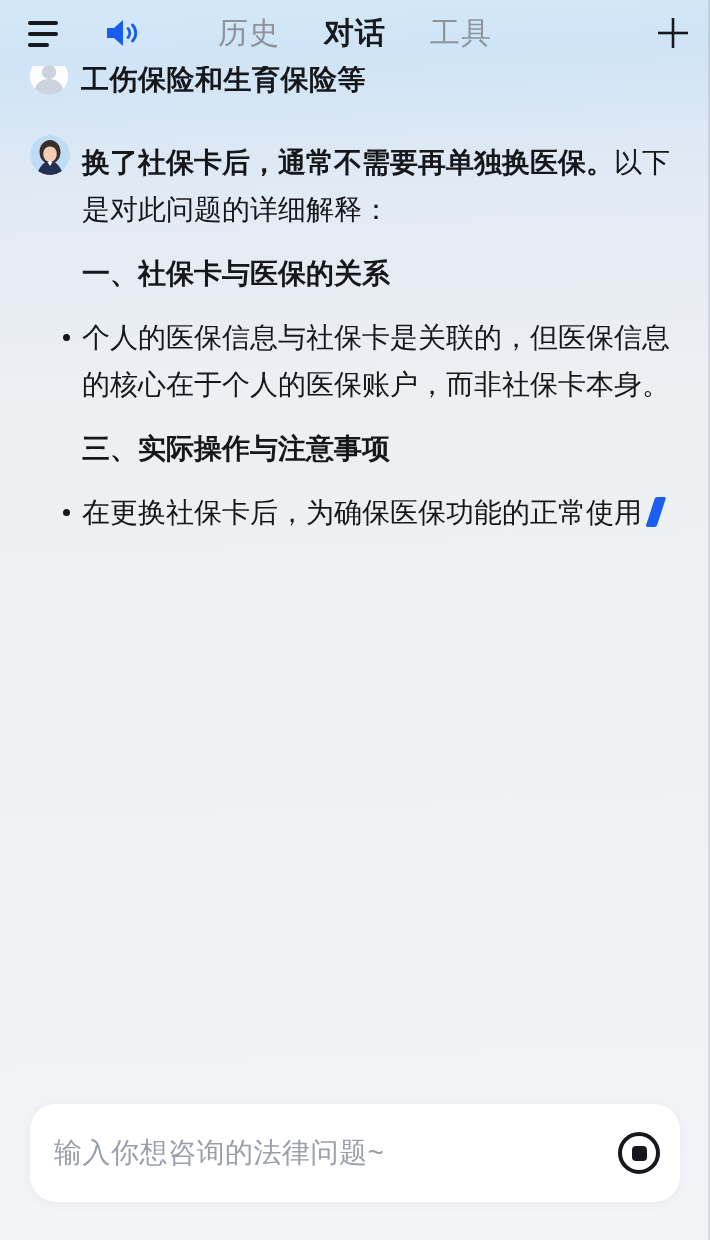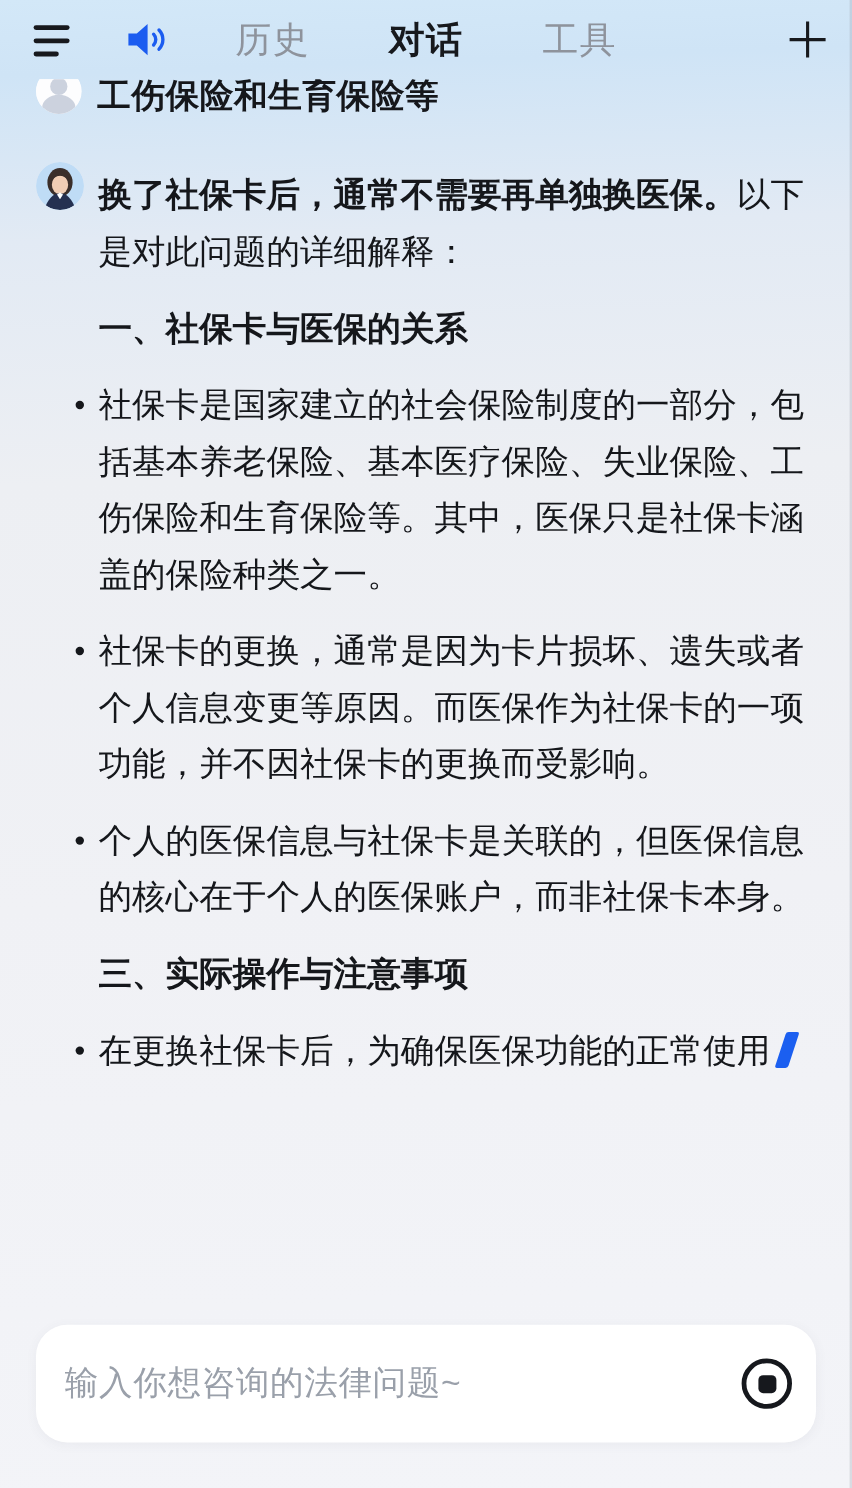--- a/index.html
+++ b/index.html
@@ -19,21 +19,21 @@
     padding:0 18px 0 28px;box-sizing:border-box;z-index:5;
   }
   .hamburger{width:30px;height:28px;display:flex;flex-direction:column;justify-content:center;gap:7px;cursor:pointer;margin-top:2px;}
   .hamburger span{height:4px;border-radius:2px;background:#17191d;display:block;}
   .hamburger span:nth-child(1){width:30px;}
   .hamburger span:nth-child(2){width:30px;}
   .hamburger span:nth-child(3){width:21px;}
   .tts{margin-left:46px;width:36px;height:34px;display:flex;align-items:center;justify-content:center;cursor:pointer;}
   .tabs{
     position:absolute;left:50%;top:0;transform:translateX(-50%);
-    height:66px;display:flex;align-items:center;gap:66px;
+    height:66px;display:flex;align-items:center;gap:44px;
   }
   .tab{font-size:30px;color:#8e939c;letter-spacing:1px;cursor:pointer;white-space:nowrap;}
   .tab.active{color:#17191d;font-weight:700;}
   .plus-btn{margin-left:auto;width:38px;height:38px;display:flex;align-items:center;justify-content:center;cursor:pointer;}
 
   
   .chat{
     position:absolute;top:66px;left:0;right:0;bottom:130px;
     overflow:hidden;padding:0 39px 0 30px;box-sizing:border-box;
   }
@@ -142,24 +142,20 @@
             <path d="M6 42 q5 -16 14 -16 q9 0 14 16 z" fill="#253050"></path>
             <path d="M17.5 27 l2.5 4 l2.5 -4 l-2.5 -1.5 z" fill="#ffffff"></path>
           </g>
         </svg>
       </div>
       <div class="asst-content">
 
         <p class="block intro"><span class="bold">换了社保卡后，通常不需要再单独换医保。</span><span>以下是对此问题的详细解释：</span></p>
 
         <div class="block heading">一、社保卡与医保的关系</div>
-        <ul class="bullets">
-          <li>社保卡是国家建立的社会保险制度的一部分，包括基本养老保险、基本医疗保险、失业保险、工伤保险和生育保险等。其中，医保只是社保卡涵盖的保险种类之一。</li>
-          <li>社保卡的更换，通常是因为卡片损坏、遗失或者个人信息变更等原因。而医保作为社保卡的一项功能，并不因社保卡的更换而受影响。</li>
-        </ul>
 
         <ul class="bullets">
           <li>个人的医保信息与社保卡是关联的，但医保信息的核心在于个人的医保账户，而非社保卡本身。</li>
         </ul>
 
         <div class="block heading">三、实际操作与注意事项</div>
         <ul class="bullets">
           <li><span>在更换社保卡后，为确保医保功能的正常使用</span><span class="cursor-caret"></span></li>
         </ul>
 

